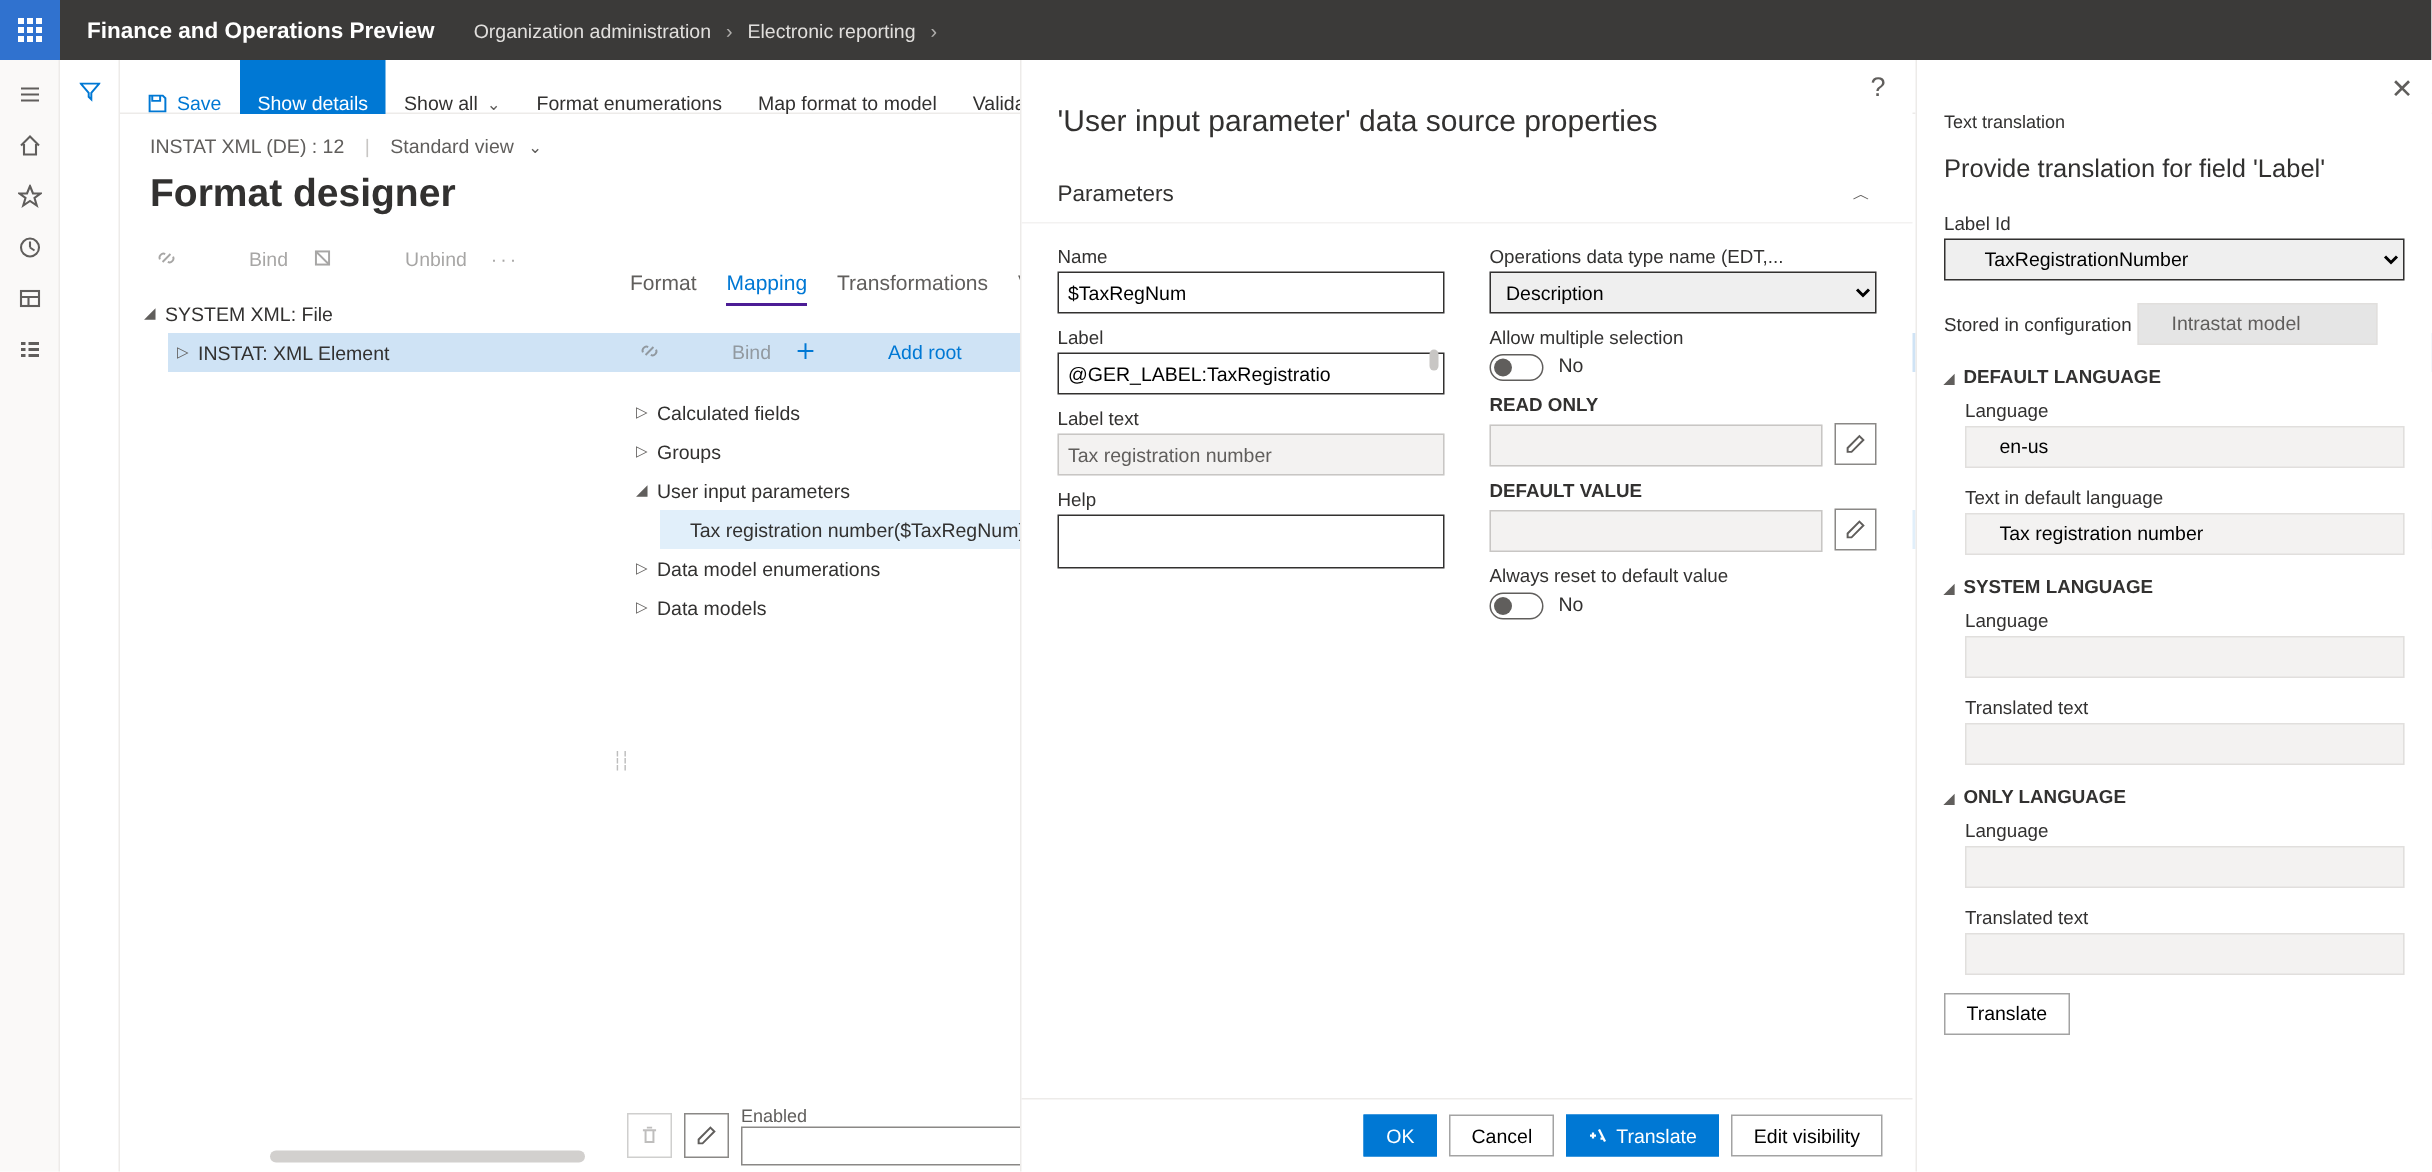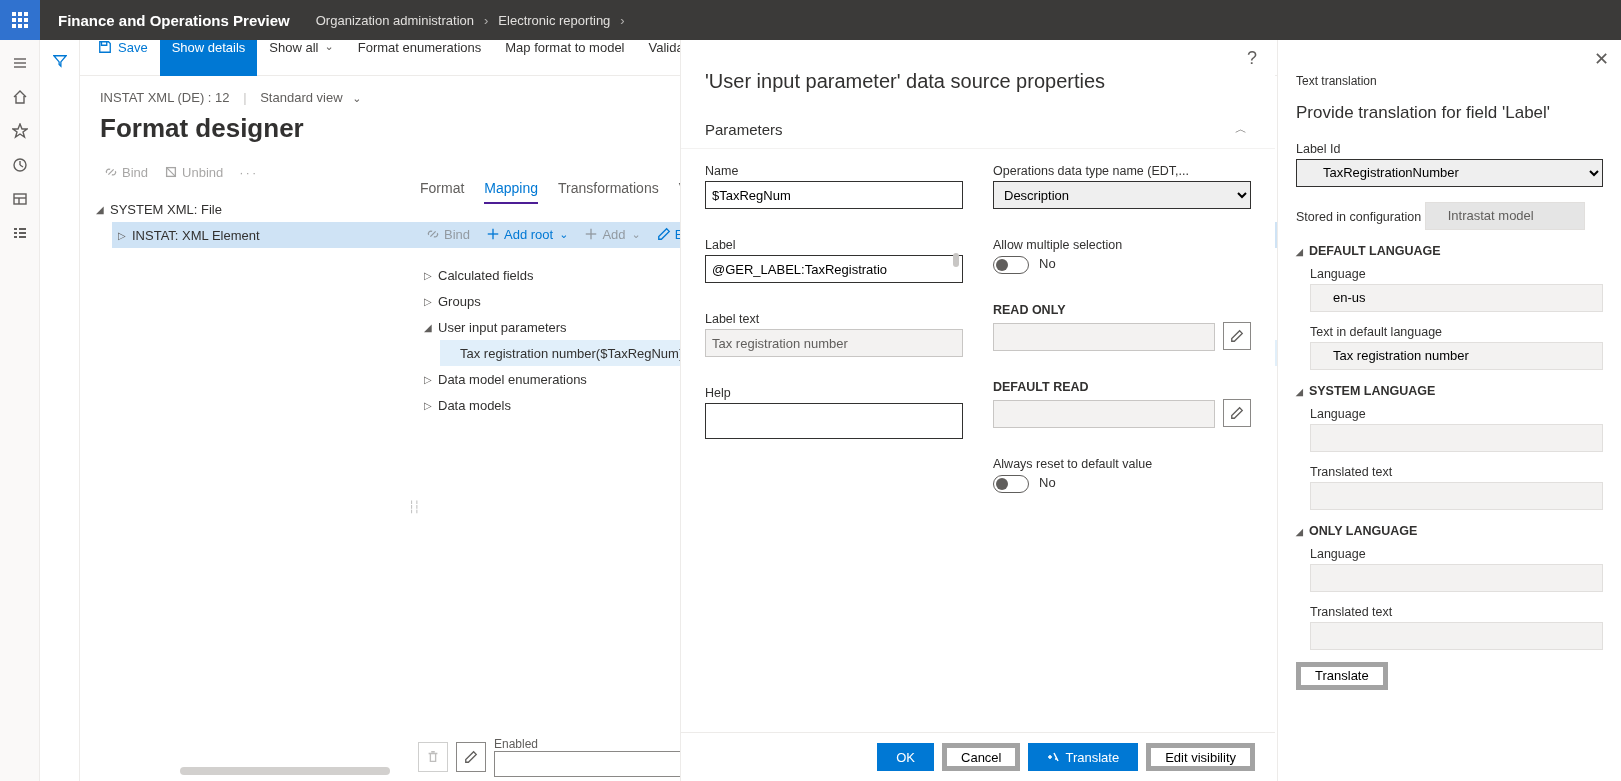--- a/index.html
+++ b/index.html
@@ -24,36 +24,36 @@
 
 
 .filter-col { position: absolute; top: 40px; left: 40px; width: 40px; bottom: 0; border-right: 1px solid #edebe9; display: flex; justify-content: center; padding-top: 14px; }
 .filter-col svg { width: 14px; height: 14px; stroke: #0078d4; fill: none; stroke-width: 1.5; }
 
 
 .page { position: absolute; top: 40px; left: 80px; right: 0; bottom: 0; background: #fff; }
 
 
 .cmdbar { height: 36px; border-bottom: 1px solid #edebe9; display: flex; align-items: center; padding: 0 6px; }
-.cmd { display: flex; align-items: flex-start; height: 36px; padding: 0 12px; color: #323130; cursor: pointer; font-size: 13px; }
+.cmd { display: flex; align-items: flex-end; height: 36px; padding: 0 12px; color: #323130; cursor: pointer; font-size: 13px; }
 .cmd.accent { color: #0078d4; }
 .cmd.sel { background: #0078d4; color: #fff; }
 .cmd svg { width: 14px; height: 14px; margin-right: 6px; stroke: currentColor; fill: none; stroke-width: 1.5; }
 .chev { margin-left: 6px; font-size: 11px; color: #605e5c; }
 
 
 .page-head { padding: 14px 0 0 20px; }
 .page-context { color: #605e5c; font-size: 13px; }
 .page-context .sep { margin: 0 10px; color: #c8c6c4; }
 .page-context .view { cursor: pointer; }
 .page-title { font-size: 26px; font-weight: 600; margin-top: 8px; }
 
 
 .toolbar2 { display: flex; align-items: center; padding: 14px 0 6px 16px; color: #605e5c; font-size: 13px; }
-.tbtn { display: flex; align-items: center; padding: 0 8px; height: 28px; cursor: pointer; }
+.tbtn { display: flex; align-items: center; padding: 0 8px; height: 28px; cursor: pointer; gap: 44px; }
 .tbtn svg { width: 14px; height: 14px; margin-right: 4px; stroke: currentColor; fill: none; stroke-width: 1.5; }
 .tbtn.dim { opacity: .55; }
 .more-dots { letter-spacing: 2px; }
 
 
 .tree { padding: 4px 0 0 10px; font-size: 13px; color: #323130; }
 .tree-row { display: flex; align-items: center; height: 26px; padding-left: 6px; cursor: pointer; }
 .tree-row .caret { width: 14px; color: #605e5c; font-size: 10px; }
 .tree-row.lvl1 { margin-left: 0; }
 .tree-row.lvl2 { margin-left: 22px; }
@@ -91,39 +91,39 @@
 .enabled-wrap input { height: 26px; width: 260px; border: 1px solid #8a8886; padding: 0 6px; font-size: 13px; }
 
 
 .props-panel { position: absolute; top: 40px; left: 680px; width: 595px; bottom: 0; background: #fff; border-left: 1px solid #edebe9; display: flex; flex-direction: column; }
 .help-icon { position: absolute; top: 8px; right: 18px; color: #605e5c; font-size: 18px; cursor: pointer; }
 .props-title { font-size: 20px; font-weight: 400; padding: 30px 24px 18px 24px; }
 .section-head { display: flex; justify-content: space-between; align-items: center; padding: 10px 28px 10px 24px; font-size: 15px; border-bottom: 1px solid #f3f2f1; cursor: pointer; }
 .section-head .chev2 { font-size: 12px; color: #605e5c; }
 
 .props-body { display: flex; padding: 14px 24px; gap: 30px; flex: 1; overflow: auto; }
-.col { flex: 1; display: flex; flex-direction: column; gap: 28px; }
+.col { flex: 1; display: flex; flex-direction: column; gap: 8px; }
 .fld label { font-size: 12.5px; color: #323130; }
 .fld.bold label { font-weight: 600; }
 .fld input, .fld select { width: 100%; height: 28px; border: 1px solid #323130; padding: 0 6px; font-size: 13px; margin-top: 3px; }
 .fld input.readonly { background: #f3f2f1; border-color: #c8c6c4; color: #605e5c; }
 .fld .inline-row { display: flex; align-items: center; gap: 8px; margin-top: 3px; }
 .fld .inline-row input { flex: 1; }
 .fld .inline-row .sq-btn { width: 28px; height: 28px; }
 
 .toggle { display: flex; gap: 10px; margin-top: 4px; }
 .switch { width: 36px; height: 18px; border: 1px solid #605e5c; border-radius: 9px; position: relative; cursor: pointer; }
 .switch::after { content: ""; position: absolute; top: 2px; left: 2px; width: 12px; height: 12px; background: #605e5c; border-radius: 50%; }
 .toggle-label { font-size: 13px; }
 
 .label-field-wrap { position: relative; }
 .label-field-wrap .pill { position: absolute; right: 4px; top: 1px; width: 6px; height: 14px; background: #c8c6c4; border-radius: 3px; }
 
 .props-footer { padding: 10px 20px; display: flex; justify-content: flex-end; gap: 8px; border-top: 1px solid #edebe9; }
-.btn { height: 28px; padding: 0 14px; border: 5px solid #a3a3a3; background: #fff; font-size: 13px; cursor: pointer; display: flex; align-items: center; gap: 6px; }
+.btn { height: 28px; padding: 0 14px; border: 1px solid #a3a3a3; background: #fff; font-size: 13px; cursor: pointer; display: flex; align-items: center; gap: 6px; }
 .btn.primary { background: #0078d4; border-color: #0078d4; color: #fff; }
 .btn svg { width: 12px; height: 12px; fill: currentColor; }
 
 
 .trans-panel { position: absolute; top: 40px; right: 0; width: 344px; bottom: 0; background: #fff; border-left: 1px solid #edebe9; padding: 10px 18px 0 18px; font-size: 13px; }
 .trans-close { position: absolute; top: 8px; right: 12px; font-size: 18px; color: #605e5c; cursor: pointer; }
 .trans-title { font-size: 12px; font-weight: 400; margin: 24px 0 14px 0; }
 .trans-sub { font-size: 17px; margin-bottom: 16px; line-height: 1.35; }
 .trans-fld { margin-bottom: 12px; }
 .trans-fld label { font-size: 12.5px; }
@@ -425,21 +425,21 @@
         <div class="inline-row">
           <input type="text" class="readonly" readonly="" style="">
           <div class="sq-btn">
             <svg viewBox="0 0 16 16">
                 <path d="M11 2 L14 5 L5 14 H2 V11 Z"></path>
               </svg>
           </div>
         </div>
       </div>
       <div class="fld bold">
-        <label>DEFAULT READ</label>
+        <label>DEFAULT VALUE</label>
         <div class="inline-row">
           <input type="text" class="readonly" readonly="" style="">
           <div class="sq-btn">
             <svg viewBox="0 0 16 16">
                 <path d="M11 2 L14 5 L5 14 H2 V11 Z"></path>
               </svg>
           </div>
         </div>
       </div>
       <div class="fld">

